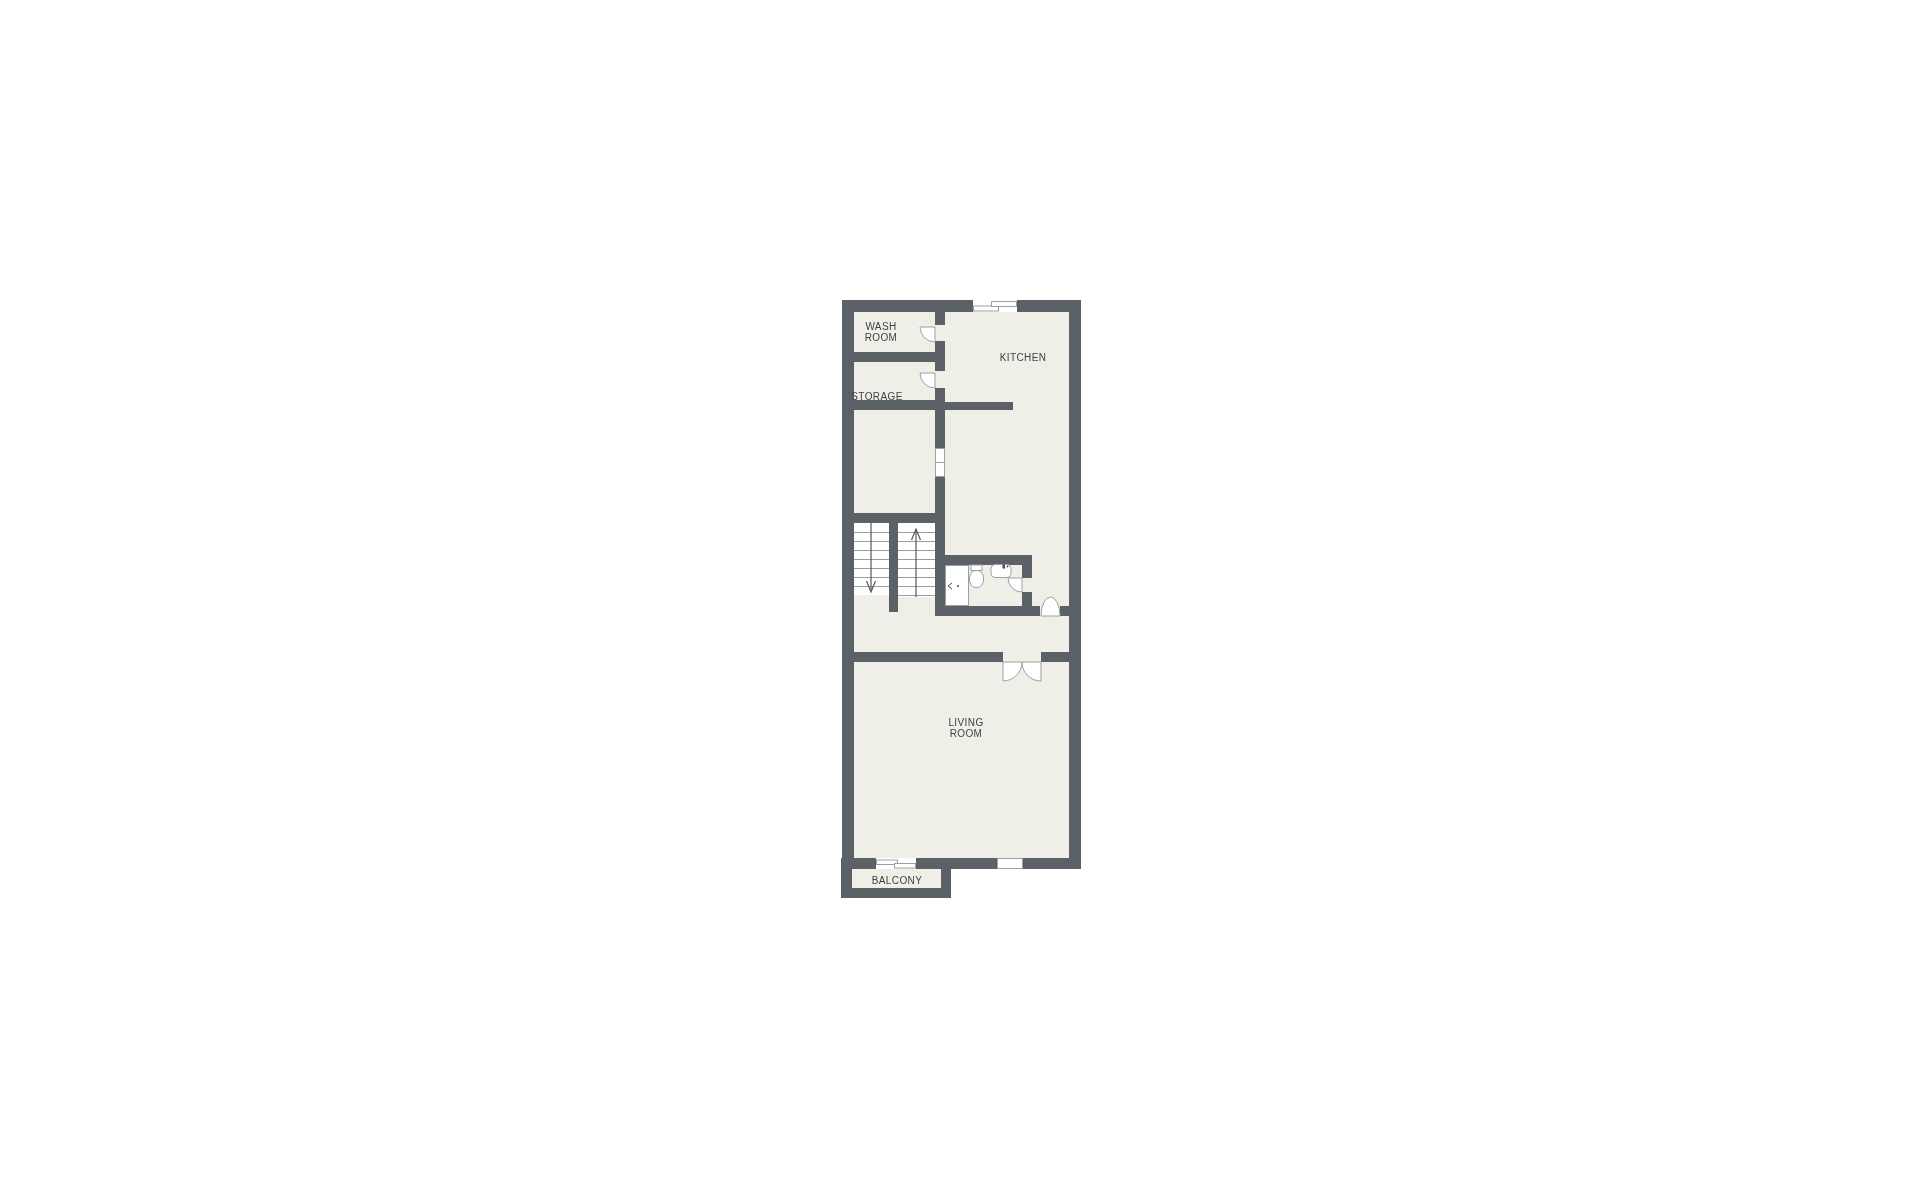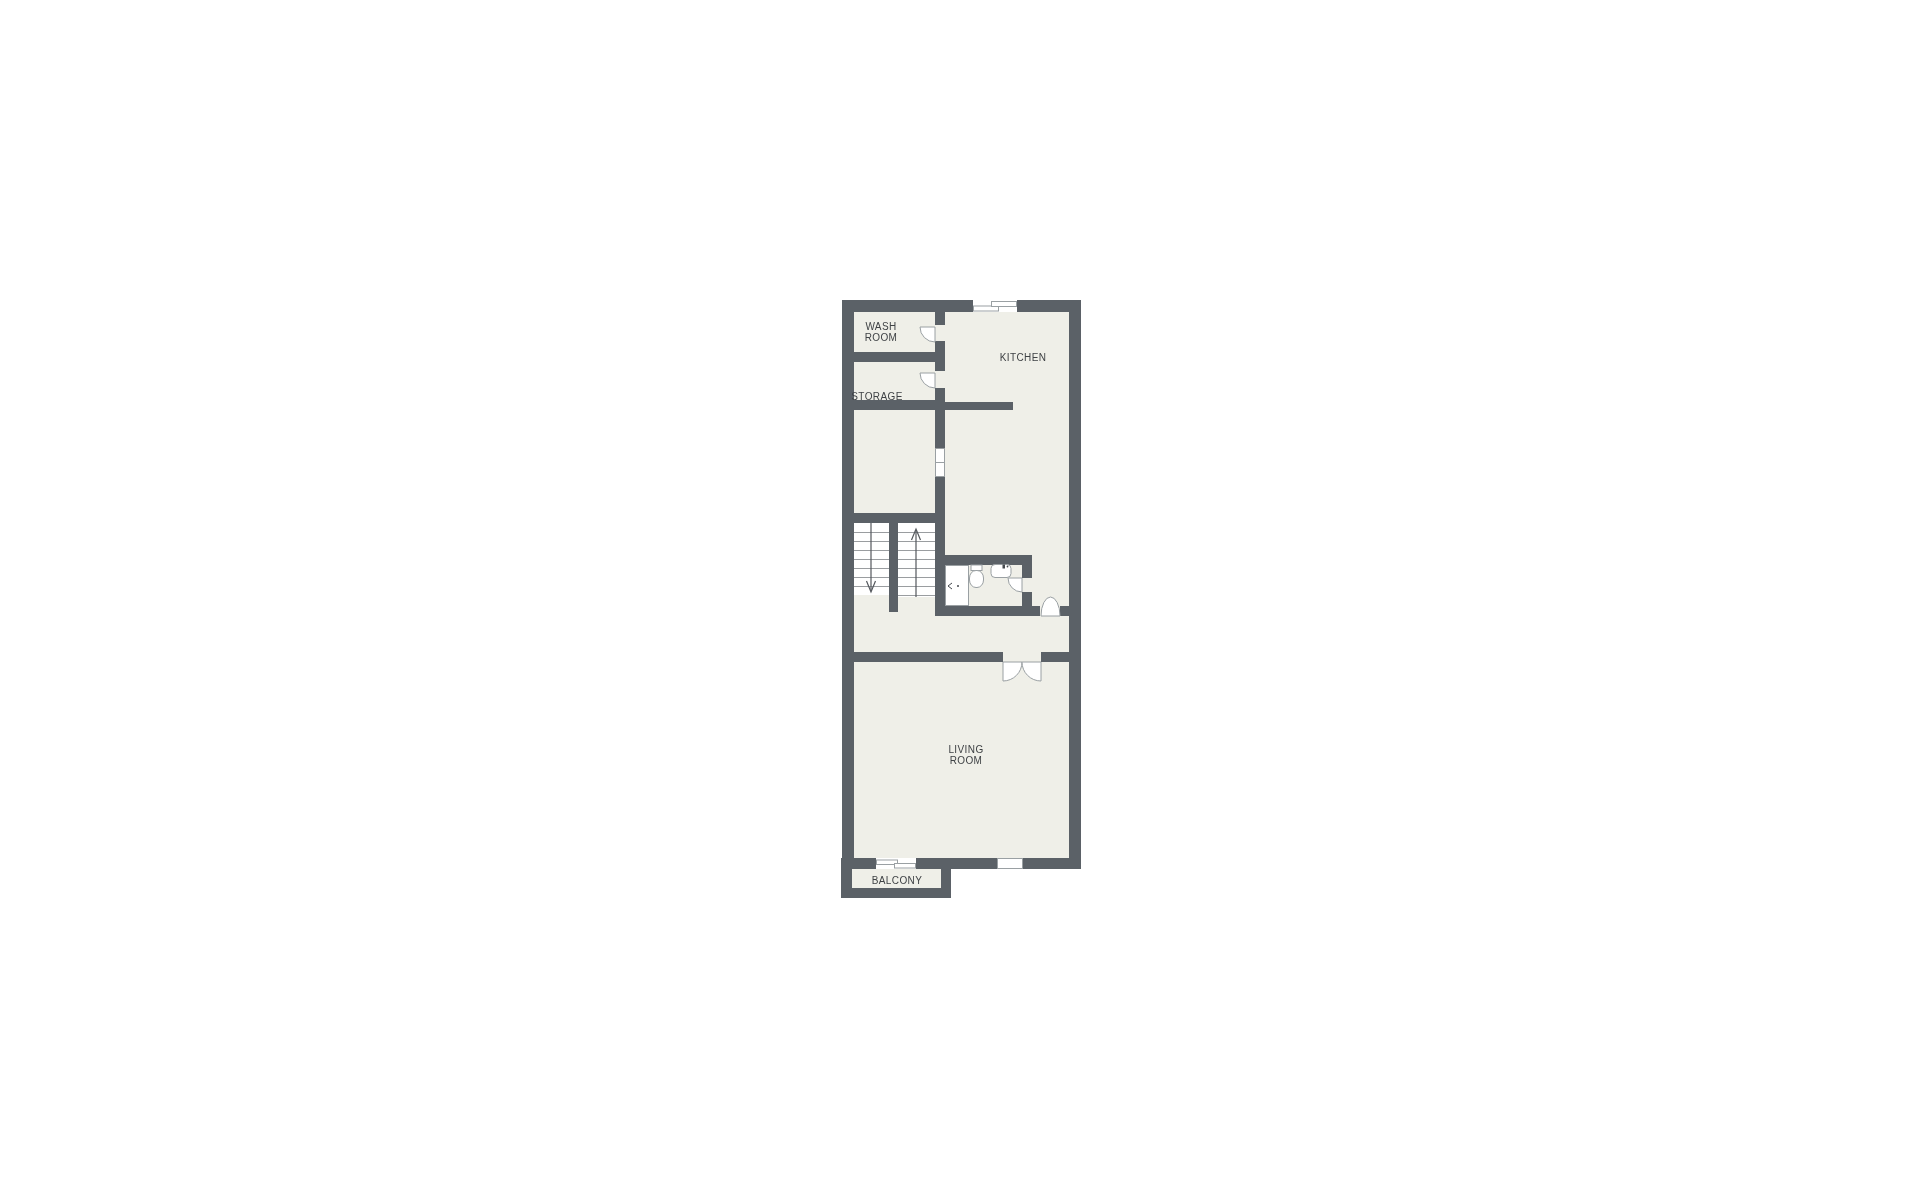--- a/index.html
+++ b/index.html
@@ -168,20 +168,20 @@
   <div class="room-label" style="left:40px; top:32px;text-align:center;">
     <span>WASH</span>
     <span>ROOM</span>
   </div>
   <div class="room-label" style="left:36px; top:80px;margin-top:16px;">
     <span>STORAGE</span>
   </div>
   <div class="room-label" style="left:182px; top:57px;">
     <span>KITCHEN</span>
   </div>
-  <div class="room-label" style="left:125px; top:455px;">
+  <div class="room-label" style="left:125px; top:428px;">
     <span>LIVING</span>
     <span>ROOM</span>
   </div>
   <div class="room-label" style="left:56px; top:580px;text-align:right;">
     <span>BALCONY</span>
   </div>
 </div>
 
 </body></html>

